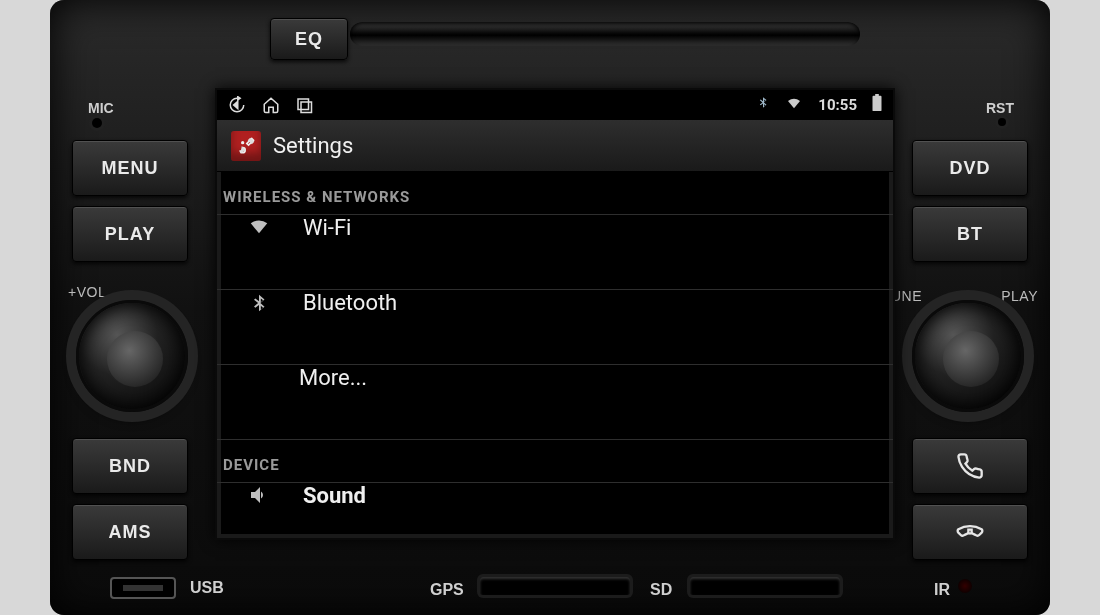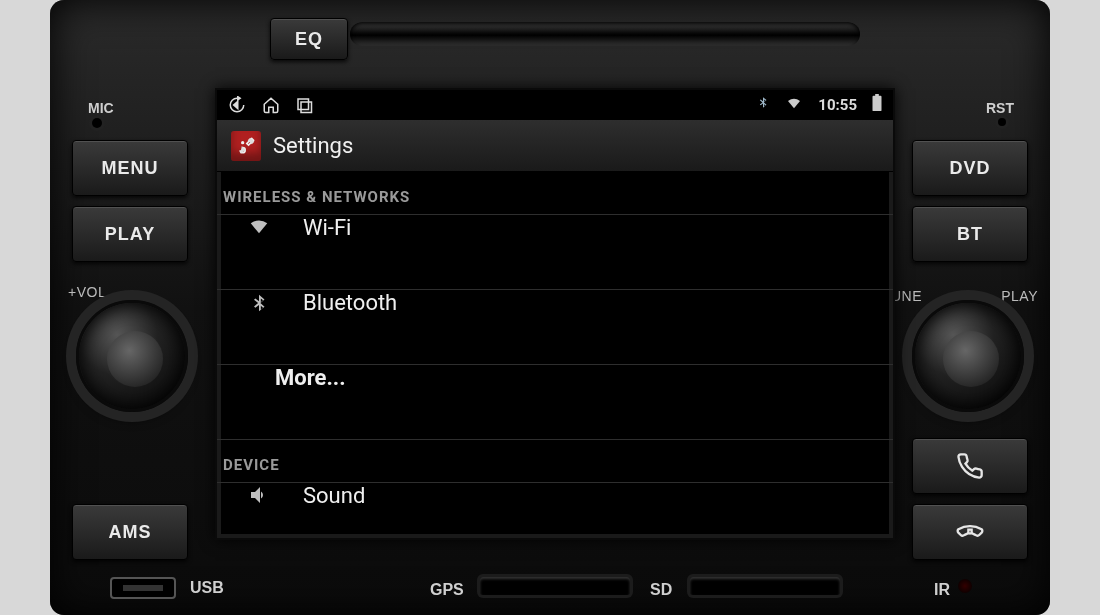--- a/index.html
+++ b/index.html
@@ -114,38 +114,39 @@
     color:#9a9a9a; font-weight:700;
   }
   .divider{height:1px;background:#2e2e2e;margin:0;}
   .item{
     display:flex; align-items:flex-start;
     height:74px; padding:0 26px; gap:28px;
     font-size:22px; color:#efefef;
     cursor:pointer;
   }
   .item .ico{width:32px;display:flex;justify-content:center;}
-  .item.noicon{padding-left:58px;font-weight:bold;}
+  .item.noicon{padding-left:82px;}
   
   .icon-btn svg{stroke:#e6e6e6;}
 </style>
 </head>
 <body>
 
 <div class="unit">
 
   <div class="disc-slot"></div>
 
   <div class="pbtn small" style="left:180px;top:18px;width:78px;height:42px;">EQ</div>
   <div class="port-lbl" style="left:38px;top:100px;font-size:14px;">MIC</div>
   <div style="position:absolute;left:42px;top:118px;width:10px;height:10px;border-radius:50%;background:#000;box-shadow:0 0 0 3px #222;"></div>
   <div class="pbtn" style="left:22px;top:140px;width:116px;height:56px;">MENU</div>
   <div class="pbtn" style="left:22px;top:206px;width:116px;height:56px;">PLAY</div>
   <span class="knob-lbl" style="left:18px;top:284px;">+VOL</span>
   <div class="knob" style="left:26px;top:300px;"></div>
+  <div class="pbtn" style="left:22px;top:438px;width:116px;height:56px;">BND</div>
   <div class="pbtn" style="left:22px;top:504px;width:116px;height:56px;">AMS</div>
 
   <div class="port-lbl" style="right:36px;top:100px;font-size:14px;">RST</div>
   <div style="position:absolute;right:44px;top:118px;width:8px;height:8px;border-radius:50%;background:#000;box-shadow:0 0 0 3px #222;"></div>
   <div class="pbtn" style="right:22px;top:206px;width:116px;height:56px;">BT</div>
   <div class="pbtn" style="right:22px;top:140px;width:116px;height:56px;">DVD</div>
   <span class="knob-lbl" style="right:128px;top:288px;">TUNE</span>
   <span class="knob-lbl" style="right:12px;top:288px;">PLAY</span>
   <div class="knob" style="right:26px;top:300px;"></div>
   <div class="pbtn icon-btn" style="right:22px;top:438px;width:116px;height:56px;">
@@ -253,21 +254,21 @@
     <div class="divider"></div>
 
     <div class="item noicon">
       <span>More...</span>
     </div>
     <div class="divider"></div>
 
     <div class="section-hdr">DEVICE</div>
     <div class="divider"></div>
 
-    <div class="item" style="height:46px;">
+    <div class="item" style="height:46px;font-weight:bold;">
       <span class="ico">
         <svg width="26" height="24" viewBox="0 0 24 24" fill="#bfbfbf">
             <path d="M4 9v6h4l5 5V4L8 9H4zm12 3a4 4 0 0 0-2-3.5v7A4 4 0 0 0 16 12z"></path>
           </svg>
       </span>
       <span>Sound</span>
     </div>
 
   </div>
 

